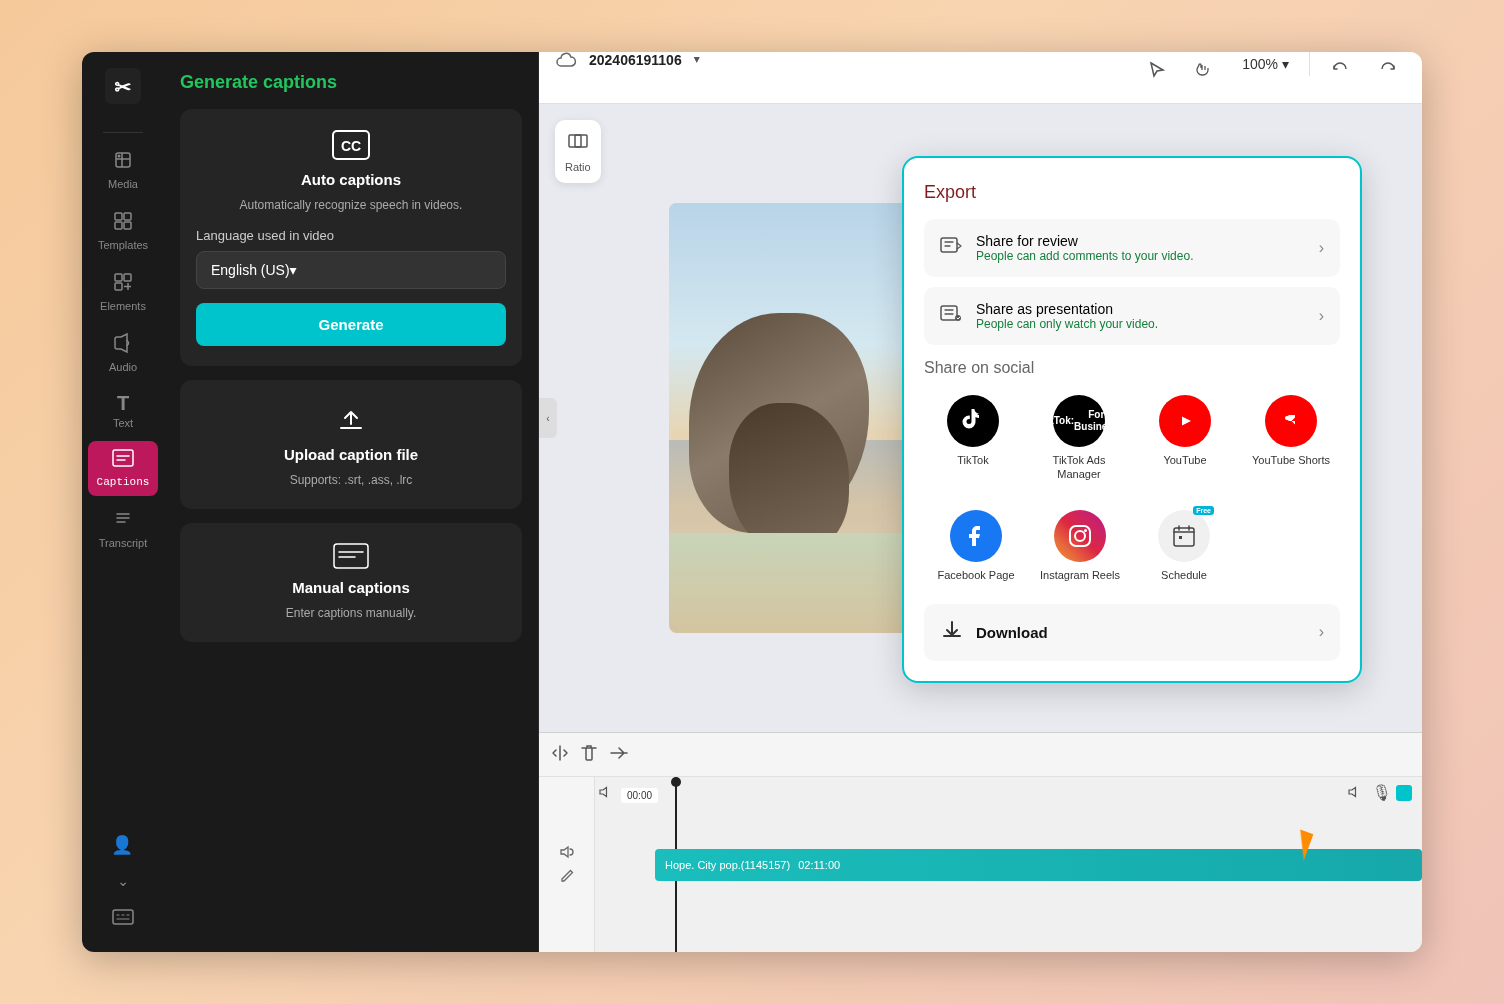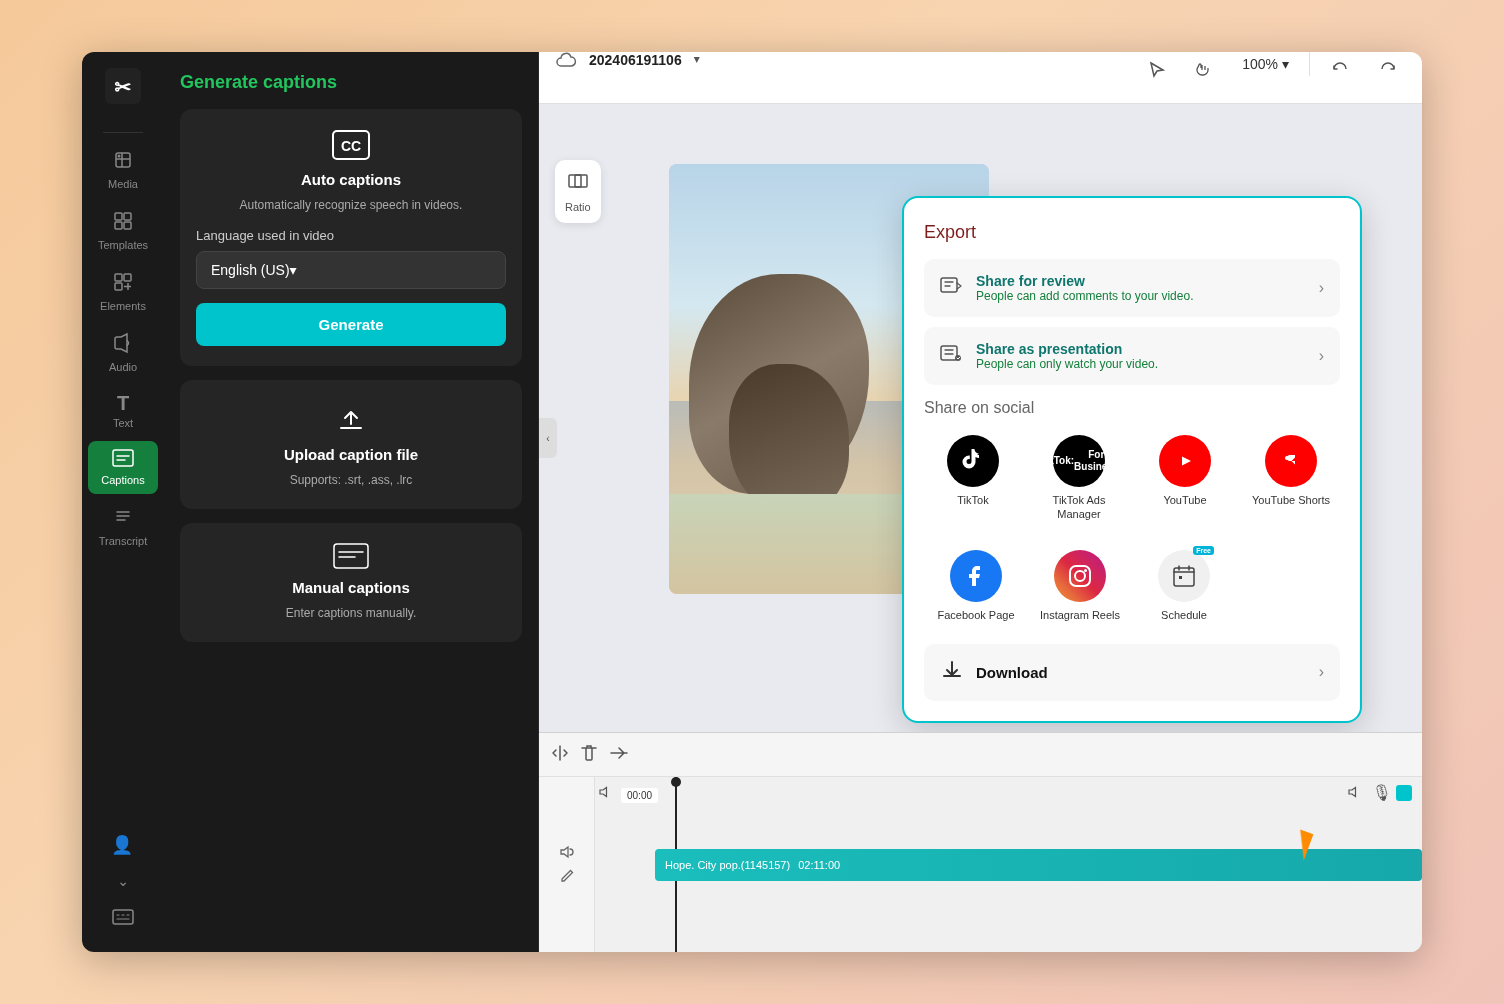--- a/index.html
+++ b/index.html
@@ -50,22 +50,23 @@
       flex-direction: column;
       align-items: center;
       gap: 4px;
       padding: 8px 6px;
       border-radius: 8px;
       cursor: pointer;
       width: 70px;
       color: #888;
     }
     .nav-item.active {
-      background: #15803d;
+      background: #be185d;
       color: #fff;
+      font-family: Liberation Mono, monospace;
     }
     .nav-item .nav-icon {
       font-size: 20px;
       line-height: 1;
     }
     .nav-item .nav-label {
       font-size: 11px;
       text-align: center;
     }
     .nav-divider {
@@ -216,26 +217,25 @@
     .top-bar-divider {
       width: 1px;
       height: 24px;
       background: #e0e0e0;
     }
 
     
     .canvas-area {
       flex: 1;
       display: flex;
-      align-items: flex-start;
+      align-items: center;
       justify-content: flex-start;
       padding: 20px;
       position: relative;
       overflow: hidden;
-      margin-top: 40px;
     }
 
     
     .ratio-btn {
       position: absolute;
       top: 16px;
       left: 16px;
       background: #fff;
       border-radius: 10px;
       padding: 10px;
@@ -388,21 +388,21 @@
       align-items: center;
       gap: 14px;
       padding: 14px 16px;
       border-radius: 10px;
       background: #f7f7f7;
       margin-bottom: 10px;
       cursor: pointer;
     }
     .share-opt-icon { font-size: 20px; color: #555; }
     .share-opt-content { flex: 1; }
-    .share-opt-title { font-size: 14px; font-weight: 700; color: #0f766e; }
+    .share-opt-title { font-size: 14px; font-weight: 400; color: #000000; }
     .share-opt-desc { font-size: 12px; color: #15803d; }
     .share-opt-arrow { font-size: 16px; color: #888; }
 
     .social-section-label {
       font-size: 16px;
       color: #666;
       margin: 14px 0 12px;
     }
     .social-grid {
       display: grid;

